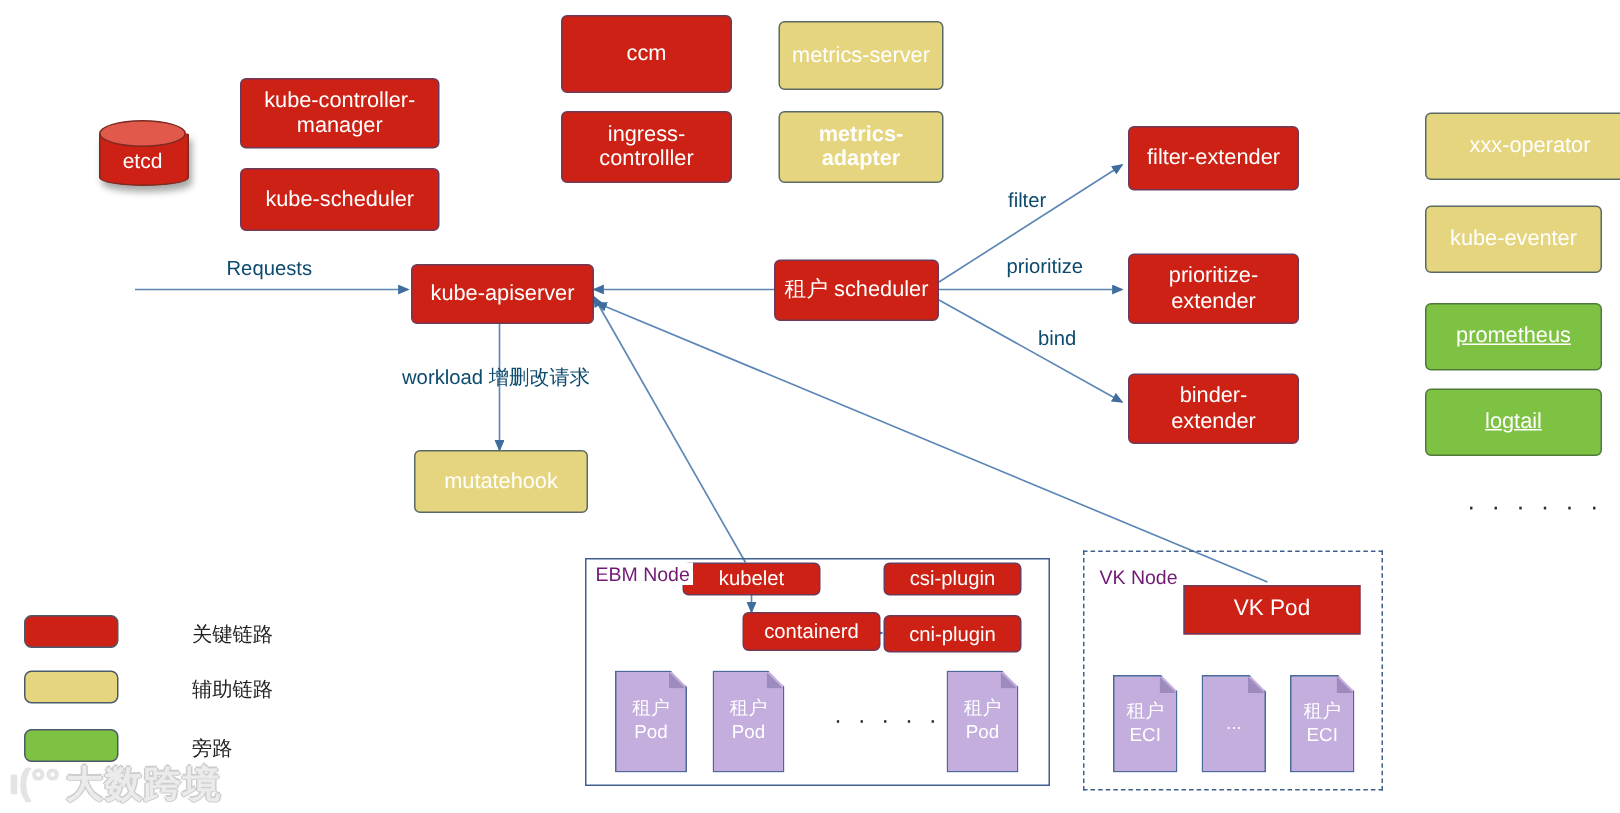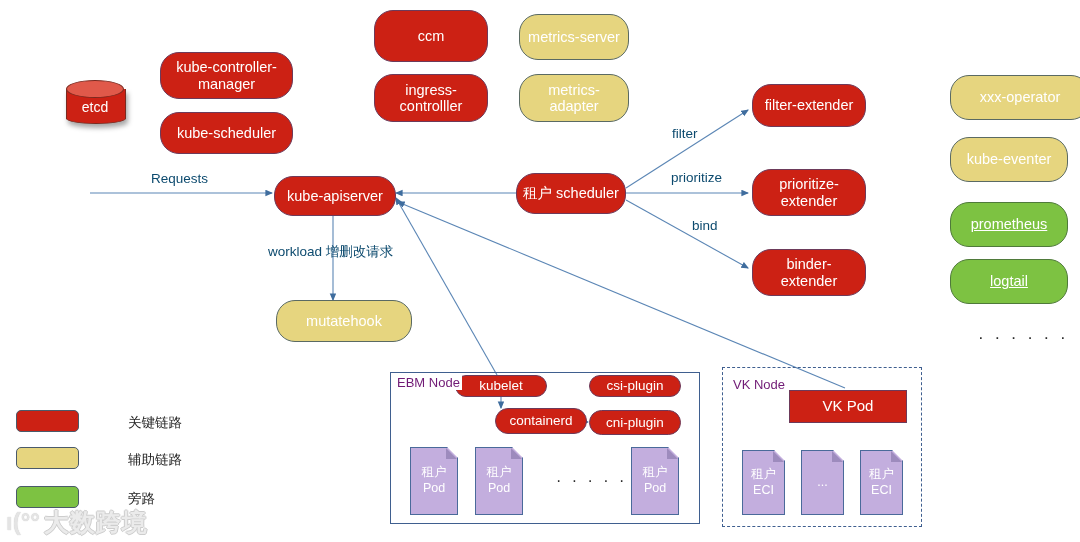--- a/index.html
+++ b/index.html
@@ -15,21 +15,21 @@
   svg.wires{position:absolute;left:0;top:0;width:1080px;height:542px;pointer-events:none;}
 
   
   .node{
     position:absolute;
     box-sizing:border-box;
     display:flex;align-items:center;justify-content:center;
     text-align:center;
     color:#ffffff;
     line-height:1.12;
-    border-radius:19px;
+    border-radius:4px;
     border:1px solid #4a5a6a;
     white-space:pre-line;
     z-index:3;
   }
   .red   {background:#cc2114;border-color:#6d3a5a;}
   .yellow{background:#e6d57f;border-color:#5a6a63;}
   .green {background:#7dc242;border-color:#4f7a3a;text-decoration:underline;}
   .sharp {border-radius:0;}
 
   
@@ -151,26 +151,26 @@
 
   <div class="node red" style="left:160px;top:112px;width:133px;height:42px;font-size:14.5px;">kube-scheduler</div>
 
   <div class="node red" style="left:374px;top:10px;width:114px;height:52px;font-size:14.5px;">ccm</div>
 
   <div class="node red" style="left:374px;top:74px;width:114px;height:48px;font-size:14.5px;">ingress-
 controlller</div>
 
   <div class="node yellow" style="left:519px;top:14px;width:110px;height:46px;font-size:14.5px;">metrics-server</div>
 
-  <div class="node yellow" style="left:519px;top:74px;width:110px;height:48px;font-size:14.5px;">metrics-
+  <div class="node yellow" style="left:519px;top:74px;width:110px;height:48px;font-size:14.5px;font-weight:bold;">metrics-
 adapter</div>
 
   <div class="node red" style="left:274px;top:176px;width:122px;height:40px;font-size:14.5px;">kube-apiserver</div>
 
-  <div class="node yellow" style="left:276px;top:300px;width:136px;height:42px;font-size:14.5px;">mutatehook</div>
+  <div class="node yellow" style="left:276px;top:300px;width:116px;height:42px;font-size:14.5px;">mutatehook</div>
 
   <div class="node red" style="left:516px;top:173px;width:110px;height:41px;font-size:14.5px;">租户 scheduler</div>
 
   <div class="node red" style="left:752px;top:84px;width:114px;height:43px;font-size:14.5px;text-align:right;">filter-extender</div>
 
   <div class="node red" style="left:752px;top:169px;width:114px;height:47px;font-size:14.5px;">prioritize-
 extender</div>
 
   <div class="node red" style="left:752px;top:249px;width:114px;height:47px;font-size:14.5px;">binder-
 extender</div>

